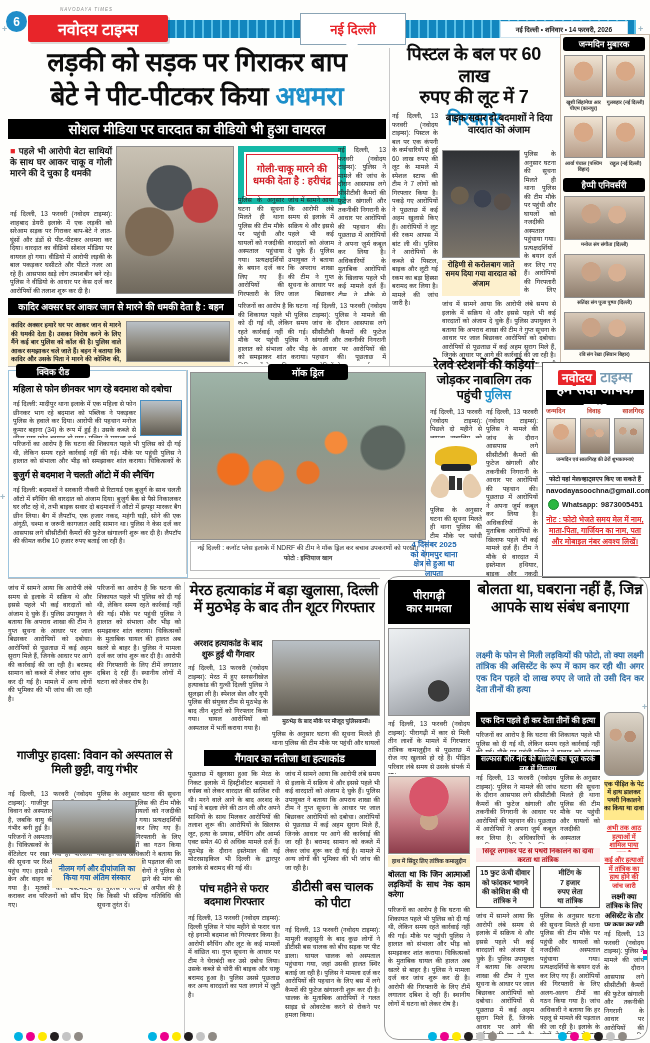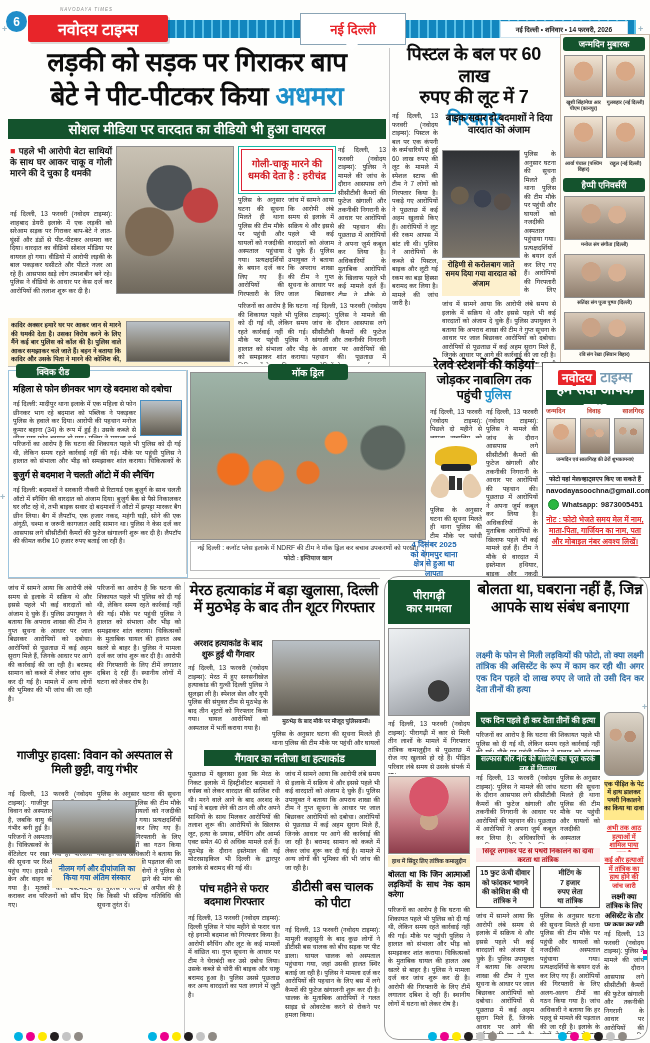--- a/index.html
+++ b/index.html
@@ -3,21 +3,21 @@
 <meta charset="utf-8">
 <style>
   html,body{margin:0;padding:0;background:#e9e9e9;}
   .page{position:relative;width:650px;height:1043px;background:#fefefc;overflow:hidden;
         font-family:"Liberation Sans","DejaVu Sans",sans-serif;color:#1a1a1a;}
   .abs{position:absolute;}
   .jc{font-size:6.4px;line-height:1.33;text-align:justify;color:#222;overflow:hidden;word-break:break-word;}
   .hl{font-weight:bold;color:#0d0d0d;letter-spacing:-0.2px;}
   .center{text-align:center;}
   .blue{color:#1d8fca;}
-  .red-bar{background:#14532d;color:#fff;font-weight:bold;display:flex;align-items:center;justify-content:center;text-align:center;}
+  .red-bar{background:#000000;color:#fff;font-weight:bold;display:flex;align-items:center;justify-content:center;text-align:center;}
   .yellow-bg{background:#fdf0cd;}
   .photo{position:absolute;border:1px solid #8f8f8f;box-sizing:border-box;}
   .cap{font-size:5px;color:#333;text-align:center;font-weight:bold;line-height:1.25;overflow:hidden;}
   .vline{position:absolute;width:1px;background:#c9c9c9;}
   .hline{position:absolute;height:1px;background:#bdbdbd;}
   .plus{position:absolute;color:#9fb9c6;font-size:9px;font-weight:bold;}
   .dot{display:inline-block;width:9px;height:9px;border-radius:50%;margin-right:3px;}
   .ph-fight{background:radial-gradient(circle at 72% 40%,#c04343 0 14%,rgba(0,0,0,0) 15%),radial-gradient(circle at 45% 28%,#4e5357 0 18%,rgba(0,0,0,0) 19%),radial-gradient(circle at 28% 58%,#7d6a55 0 20%,rgba(0,0,0,0) 21%),linear-gradient(180deg,#c9c2b4 0%,#a79f91 55%,#6f685c 100%);}
   .ph-ndrf{background:radial-gradient(circle at 18% 58%,#f07020 0 7%,rgba(0,0,0,0) 8%),radial-gradient(circle at 33% 62%,#f08030 0 8%,rgba(0,0,0,0) 9%),radial-gradient(circle at 50% 60%,#e8742a 0 7%,rgba(0,0,0,0) 8%),radial-gradient(circle at 62% 42%,#f58a3a 0 6%,rgba(0,0,0,0) 7%),radial-gradient(circle at 82% 45%,#5c6660 0 10%,rgba(0,0,0,0) 11%),linear-gradient(180deg,#9fb4a8 0%,#8a9a8d 40%,#9a9489 70%,#b7ab97 100%);}
   .ph-police{background:radial-gradient(circle at 22% 42%,#6b5f4e 0 10%,rgba(0,0,0,0) 11%),radial-gradient(circle at 52% 45%,#3c4250 0 12%,rgba(0,0,0,0) 13%),radial-gradient(circle at 78% 48%,#59504a 0 10%,rgba(0,0,0,0) 11%),linear-gradient(180deg,#2f3134 0%,#55575c 50%,#7c7468 100%);}
@@ -52,27 +52,28 @@
   <div class="abs" style="left:500px;top:21px;width:126px;height:15px;background:#fff;border:1px solid #cfe3ee;display:flex;align-items:center;justify-content:center;font-size:6.6px;font-weight:bold;color:#222">नई दिल्ली • शनिवार • 14 फरवरी, 2026</div>
 
   <div class="abs hl center" style="left:8px;top:48px;width:378px;font-size:26px;line-height:1.12">लड़की को सड़क पर गिराकर बाप</div>
   <div class="abs hl center" style="left:8px;top:82px;width:378px;font-size:26px;line-height:1.12"><span>बेटे ने पीट-पीटकर किया </span><span class="blue">अधमरा</span></div>
   <div class="abs red-bar" style="left:8px;top:119px;width:378px;height:20px;font-size:13.5px">सोशल मीडिया पर वारदात का वीडियो भी हुआ वायरल</div>
 
   <div class="abs" style="left:10px;top:146px;width:102px;height:60px;font-size:8.8px;font-weight:bold;line-height:1.25;text-align:justify"><span style="color:#e8252a">■ </span><span>पहले भी आरोपी बेटा साथियों के साथ घर आकर चाकू व गोली मारने की दे चुका है धमकी</span></div>
   <div class="abs jc" style="left:10px;top:210px;width:102px;height:85px">नई दिल्ली, 13 फरवरी (नवोदय टाइम्स): शाहबाद डेयरी इलाके में एक लड़की को सरेआम सड़क पर गिराकर बाप-बेटे ने लात-घूंसों और डंडों से पीट-पीटकर अधमरा कर दिया। वारदात का वीडियो सोशल मीडिया पर वायरल हो गया। वीडियो में आरोपी लड़की के बाल पकड़कर घसीटते और पीटते नजर आ रहे हैं। आसपास खड़े लोग तमाशबीन बने रहे। पुलिस ने वीडियो के आधार पर केस दर्ज कर आरोपियों की तलाश शुरू कर दी है।</div>
   <div class="photo ph-fight" style="left:116px;top:146px;width:118px;height:148px"></div>
 
-  <div class="abs" style="left:238px;top:146px;width:96px;height:46px;border:1px solid #14b8a6;box-shadow:inset 0 0 0 2px #fff,inset 0 0 0 3px #d23;display:flex;align-items:center;justify-content:center">
+  <div class="abs" style="left:238px;top:146px;width:96px;height:46px;border:6px solid #14b8a6;box-shadow:inset 0 0 0 2px #fff,inset 0 0 0 3px #d23;display:flex;align-items:center;justify-content:center">
     <div class="center" style="color:#d11c23;font-weight:bold;font-size:9.8px;line-height:1.2;padding:2px">गोली-चाकू मारने की धमकी देता है : हरीचंद्र</div>
   </div>
   <div class="abs jc" style="left:238px;top:196px;width:46px;height:100px">पुलिस के अनुसार घटना की सूचना मिलते ही थाना पुलिस की टीम मौके पर पहुंची और घायलों को नजदीकी अस्पताल पहुंचाया गया। प्रत्यक्षदर्शियों के बयान दर्ज कर लिए गए हैं। आरोपियों की गिरफ्तारी के लिए अलग-अलग टीमों का गठन किया गया है। जांच अधिकारी ने बताया कि हर पहलू से मामले की पड़ताल की जा रही है। इलाके के लोगों ने पुलिस से गश्त और सुरक्षा बढ़ाने की मांग की है। पुलिस ने लोगों से अपील की है कि किसी भी संदिग्ध गतिविधि की सूचना तुरंत दें।</div>
   <div class="abs jc" style="left:288px;top:196px;width:46px;height:100px">जांच में सामने आया कि आरोपी लंबे समय से इलाके में सक्रिय थे और इससे पहले भी कई वारदातों को अंजाम दे चुके हैं। पुलिस उपायुक्त ने बताया कि अपराध शाखा की टीम ने गुप्त सूचना के आधार पर जाल बिछाकर आरोपियों को दबोचा। आरोपियों से पूछताछ में कई अहम सुराग मिले हैं, जिनके आधार पर आगे की कार्रवाई की जा रही है। बरामद सामान को कब्जे में लेकर जांच शुरू कर दी गई है। मामले में अन्य लोगों की भूमिका की भी जांच की जा रही है।</div>
   <div class="abs jc" style="left:338px;top:146px;width:48px;height:150px">नई दिल्ली, 13 फरवरी (नवोदय टाइम्स): पुलिस ने मामले की जांच के दौरान आसपास लगे सीसीटीवी कैमरों की फुटेज खंगाली और तकनीकी निगरानी के आधार पर आरोपियों की पहचान की। पूछताछ में आरोपियों ने अपना जुर्म कबूल कर लिया है। अधिकारियों के मुताबिक आरोपियों के खिलाफ पहले भी कई मामले दर्ज हैं। टीम ने मौके से वारदात में इस्तेमाल हथियार, बाइक और नकदी बरामद की है। बाकी आरोपियों की तलाश में छापेमारी जारी है। पुलिस का कहना है कि जल्द ही पूरे नेटवर्क का खुलासा कर दिया जाएगा।</div>
 
+  <div class="abs red-bar" style="left:8px;top:298px;width:226px;height:17px;font-size:9.2px">कादिर अक्सर घर आकर जान से मारने की धमकी देता है : बहन</div>
   <div class="abs yellow-bg" style="left:8px;top:318px;width:226px;height:48px">
     <div class="jc" style="position:absolute;left:3px;top:3px;width:110px;height:42px;font-weight:bold">कादिर अक्सर हमारे घर पर आकर जान से मारने की धमकी देता है। उसका विरोध करने के लिए मैंने कई बार पुलिस को कॉल की है। पुलिस वाले आकर समझाकर चले जाते हैं। बहन ने बताया कि कादिर और उसके पिता ने मारने की कोशिश की, दुकान में रखा सामान तोड़ दिया, मगर एक भी शिकायत पर कार्रवाई नहीं की गई।</div>
     <div class="photo ph-street" style="left:118px;top:3px;width:104px;height:41px"></div>
   </div>
   <div class="abs jc" style="left:238px;top:302px;width:70px;height:62px">परिजनों का आरोप है कि घटना की शिकायत पहले भी पुलिस को दी गई थी, लेकिन समय रहते कार्रवाई नहीं की गई। मौके पर पहुंची पुलिस ने हालात को संभाला और भीड़ को समझाकर शांत कराया। चिकित्सकों के मुताबिक घायल की हालत अब खतरे से बाहर है। पुलिस ने मामला दर्ज कर जांच शुरू कर दी है। आरोपी की गिरफ्तारी के लिए टीमें लगातार दबिश दे रही हैं। स्थानीय लोगों में घटना को लेकर रोष है।</div>
   <div class="abs jc" style="left:312px;top:302px;width:74px;height:62px">नई दिल्ली, 13 फरवरी (नवोदय टाइम्स): पुलिस ने मामले की जांच के दौरान आसपास लगे सीसीटीवी कैमरों की फुटेज खंगाली और तकनीकी निगरानी के आधार पर आरोपियों की पहचान की। पूछताछ में आरोपियों ने अपना जुर्म कबूल कर लिया है। अधिकारियों के मुताबिक आरोपियों के खिलाफ पहले भी कई मामले दर्ज हैं। टीम ने मौके से वारदात में इस्तेमाल हथियार, बाइक और नकदी बरामद की है। बाकी आरोपियों की तलाश में छापेमारी जारी है। पुलिस का कहना है कि जल्द ही पूरे नेटवर्क का खुलासा कर दिया जाएगा।</div>
 
   <div class="vline" style="left:389px;top:48px;height:318px"></div>
 
   <div class="abs hl center" style="left:392px;top:44px;width:164px;font-size:18px;line-height:1.2"><span>पिस्टल के बल पर 60 लाख</span><br><span>रुपए की लूट में 7 </span><span class="blue">गिरफ्तार</span></div>

